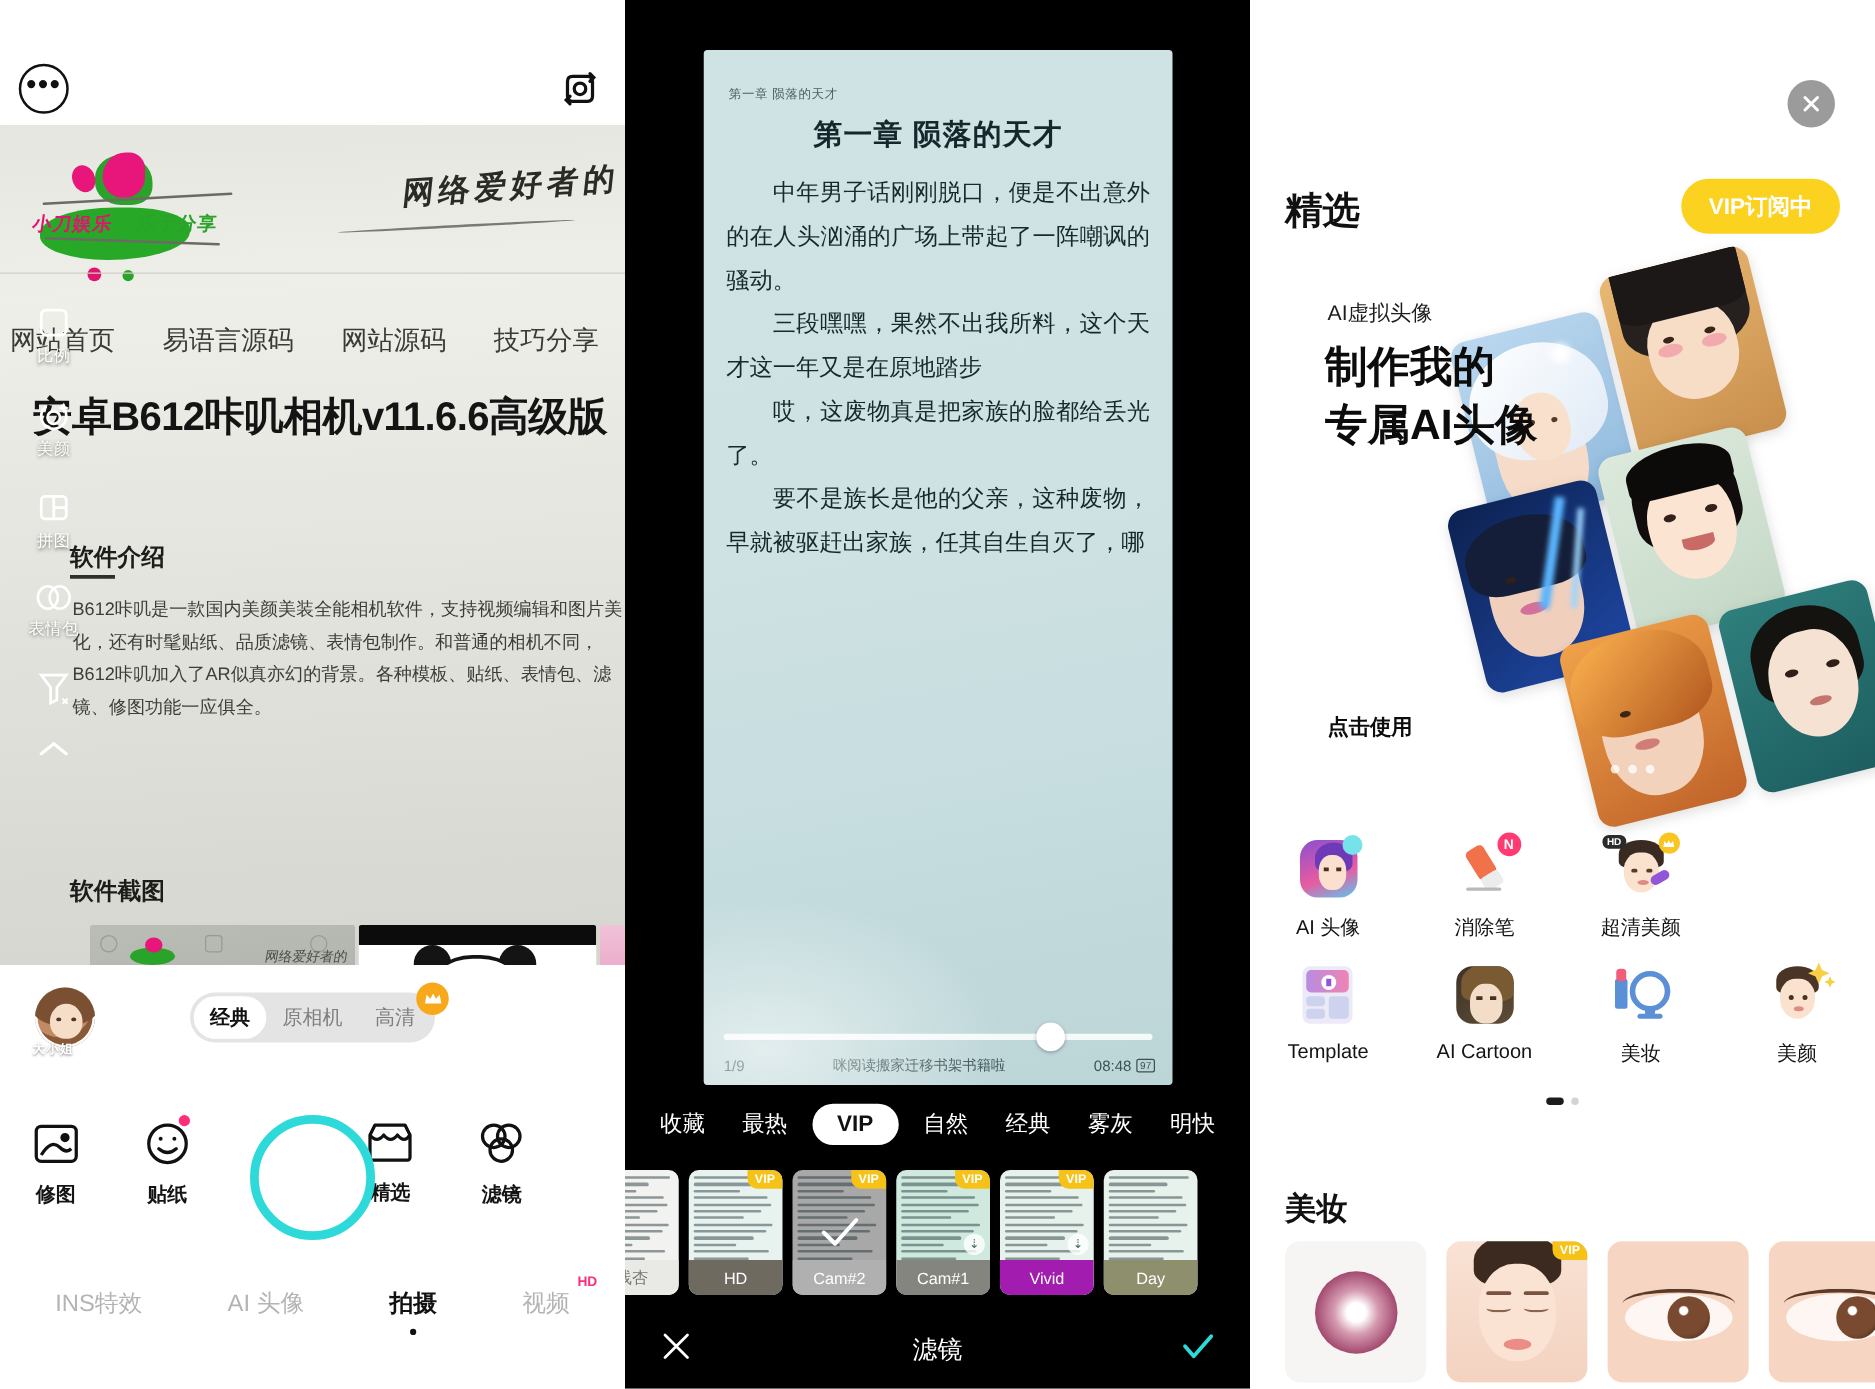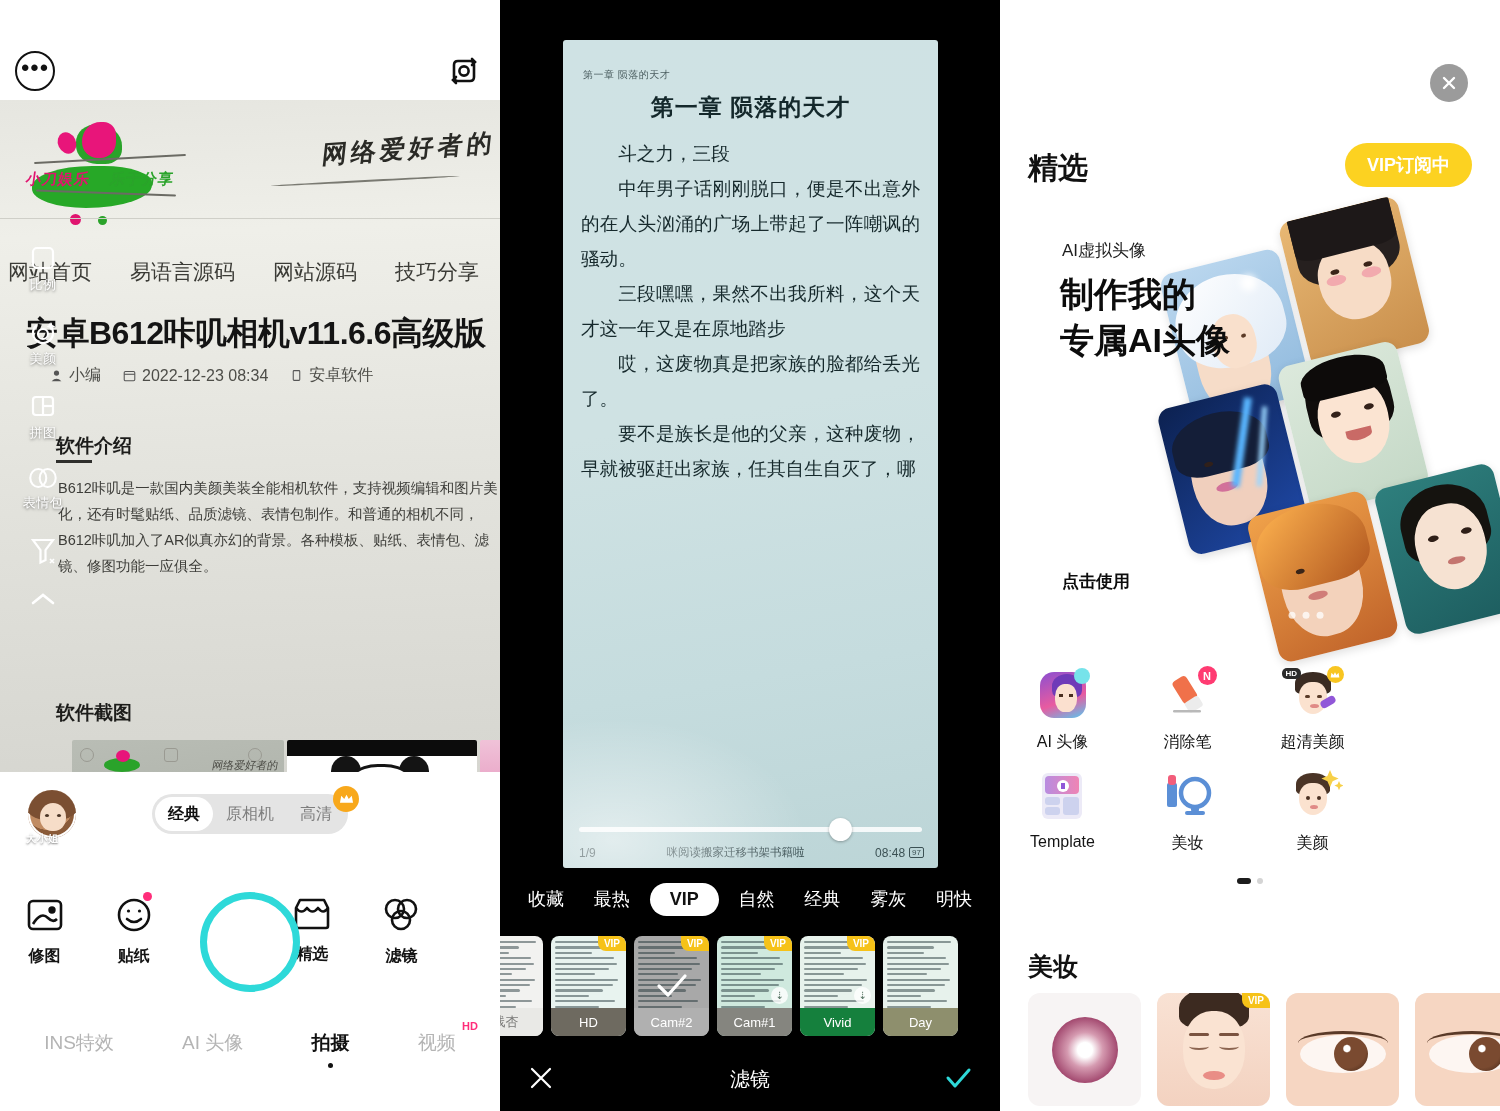--- a/index.html
+++ b/index.html
@@ -239,42 +239,20 @@
         <div class="art-hand-u"></div>
         <div class="art-navline"></div>
         <div class="art-nav">
           <span>网站首页</span>
           <span>易语言源码</span>
           <span>网站源码</span>
           <span>技巧分享</span>
 
         </div>
         <div class="art-title">安卓B612咔叽相机v11.6.6高级版</div>
-        <div class="art-meta">
-          <span class="mi">
-            <svg width="13" height="13" viewBox="0 0 16 16" fill="#555">
-                <circle cx="8" cy="5" r="3.2"></circle>
-                <path d="M2 15 Q8 9 14 15 Z"></path>
-              </svg>
-            <span>小编</span>
-          </span>
-          <span class="mi">
-            <svg width="13" height="13" viewBox="0 0 16 16" fill="none" stroke="#555" stroke-width="1.3">
-                <rect x="1.5" y="3" width="13" height="11.5" rx="1.5"></rect>
-                <path d="M1.5 6.5h13"></path>
-              </svg>
-            <span>2022-12-23 08:34</span>
-          </span>
-          <span class="mi">
-            <svg width="13" height="13" viewBox="0 0 16 16" fill="none" stroke="#555" stroke-width="1.3">
-                <rect x="4" y="2" width="8" height="12" rx="1"></rect>
-              </svg>
-            <span>安卓软件</span>
-          </span>
-        </div>
         <div class="art-sec">软件介绍</div>
         <div class="art-sec-u"></div>
         <div class="art-body">B612咔叽是一款国内美颜美装全能相机软件，支持视频编辑和图片美化，还有时髦贴纸、品质滤镜、表情包制作。和普通的相机不同，B612咔叽加入了AR似真亦幻的背景。各种模板、贴纸、表情包、滤镜、修图功能一应俱全。</div>
         <div class="art-sec2">软件截图</div>
         <div class="art-shots">
           <div class="shot shot1">
             <div class="mini-icon" style="left:8px;top:8px;border-radius:50%"></div>
             <div class="mini-icon" style="left:92px;top:8px;"></div>
             <div class="mini-icon" style="left:176px;top:8px;border-radius:50%"></div>
             <div class="shot1-logo">
@@ -413,21 +391,20 @@
     </div>
     <div class="shutter"></div>
   </div>
 
   <div class="panel-read">
 
     <div class="book">
       <div class="bk-header">第一章 陨落的天才</div>
       <div class="bk-title">第一章 陨落的天才</div>
       <div class="bk-body">
-        <p>斗之力，三段</p>
         <p>中年男子话刚刚脱口，便是不出意外的在人头汹涌的广场上带起了一阵嘲讽的骚动。</p>
         <p>三段嘿嘿，果然不出我所料，这个天才这一年又是在原地踏步</p>
         <p>哎，这废物真是把家族的脸都给丢光了。</p>
         <p>要不是族长是他的父亲，这种废物，早就被驱赶出家族，任其自生自灭了，哪</p>
       </div>
       <div class="bk-prog">
         <div class="bk-prog-knob"></div>
       </div>
       <div class="bk-foot">
         <span>1/9</span>
@@ -544,21 +521,21 @@
             <div class="th-line" style="width:60%"></div>
             <div class="th-line" style="width:94%"></div>
             <div class="th-line" style="width:86%"></div>
             <div class="th-line" style="width:72%"></div>
             <div class="th-line" style="width:50%"></div>
             <div class="th-line" style="width:90%"></div>
             <div class="th-line" style="width:66%"></div>
           </div>
           <span class="vip-badge">VIP</span>
           <span class="dl-badge">⇣</span>
-          <div class="th-cap" style="background:#15803d;color:#ffffff">Vivid</div>
+          <div class="th-cap" style="background:#a21caf;color:#ffffff">Vivid</div>
         </div>
         <div class="thumb" style="background: rgb(231, 242, 236);">
           <div class="th-text">
             <div class="th-line" style="width:96%"></div>
             <div class="th-line" style="width:70%"></div>
             <div class="th-line" style="width:55%"></div>
             <div class="th-line" style="width:88%"></div>
             <div class="th-line" style="width:92%"></div>
             <div class="th-line" style="width:80%"></div>
             <div class="th-line" style="width:60%"></div>
@@ -720,20 +697,31 @@
             <div style="position:absolute;left:21px;top:11px;width:12px;height:12px;border-radius:50%;background:#fff"></div>
             <div style="position:absolute;left:25px;top:14px;width:4px;height:6px;background:#9157d8"></div>
             <div style="position:absolute;left:9px;top:28px;width:15px;height:8px;border-radius:3px;background:#cdd2ee"></div>
             <div style="position:absolute;left:27px;top:28px;width:16px;height:18px;border-radius:3px;background:#cdd2ee"></div>
             <div style="position:absolute;left:9px;top:38px;width:15px;height:8px;border-radius:3px;background:#cdd2ee"></div>
           </div>
           <span class="glabel">Template</span>
         </div>
         <div class="gcell">
           <div class="gicon">
+            <div style="position:absolute;inset:4px;border-radius:13px;overflow:hidden;background:linear-gradient(150deg,#3b3228,#5e4c36)">
+              <div style="position:absolute;left:4px;top:-2px;width:42px;height:30px;background:#7a5a33;border-radius:50% 50% 25% 25%"></div>
+              <div style="position:absolute;left:11px;top:14px;width:26px;height:32px;background:#f3dcc8;border-radius:44%"></div>
+              <div style="position:absolute;left:16px;top:24px;width:5px;height:3px;background:#4a3022"></div>
+              <div style="position:absolute;left:27px;top:24px;width:5px;height:3px;background:#4a3022"></div>
+            </div>
+          </div>
+          <span class="glabel">AI Cartoon</span>
+        </div>
+        <div class="gcell">
+          <div class="gicon">
             <svg width="52" height="50" viewBox="0 0 52 50">
               <rect x="5" y="12" width="10" height="24" rx="2" fill="#5b8fd6"></rect>
               <rect x="6" y="4" width="8" height="10" rx="3" fill="#f25d7a"></rect>
               <circle cx="33" cy="22" r="14" fill="none" stroke="#5b8fd6" stroke-width="4.5"></circle>
               <rect x="29" y="36" width="8" height="5" rx="2" fill="#5b8fd6"></rect>
               <rect x="23" y="40" width="20" height="4" rx="2" fill="#5b8fd6"></rect>
             </svg>
           </div>
           <span class="glabel">美妆</span>
         </div>

